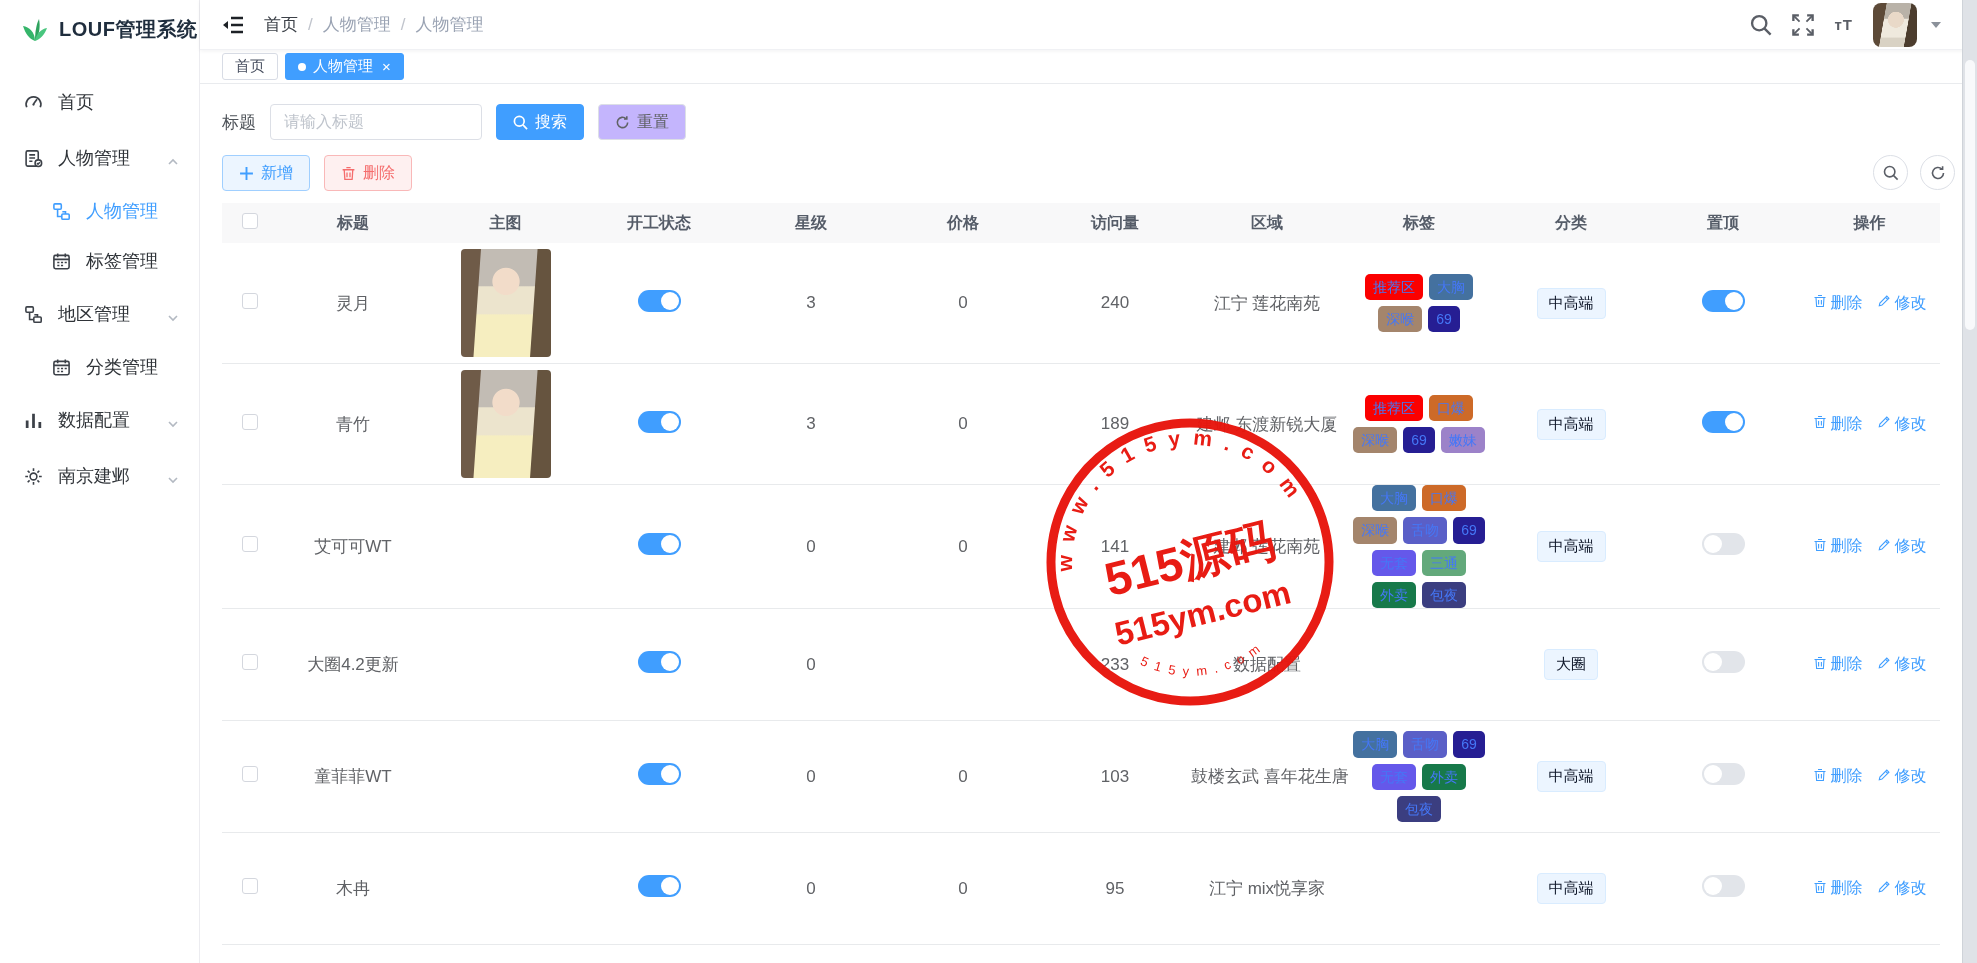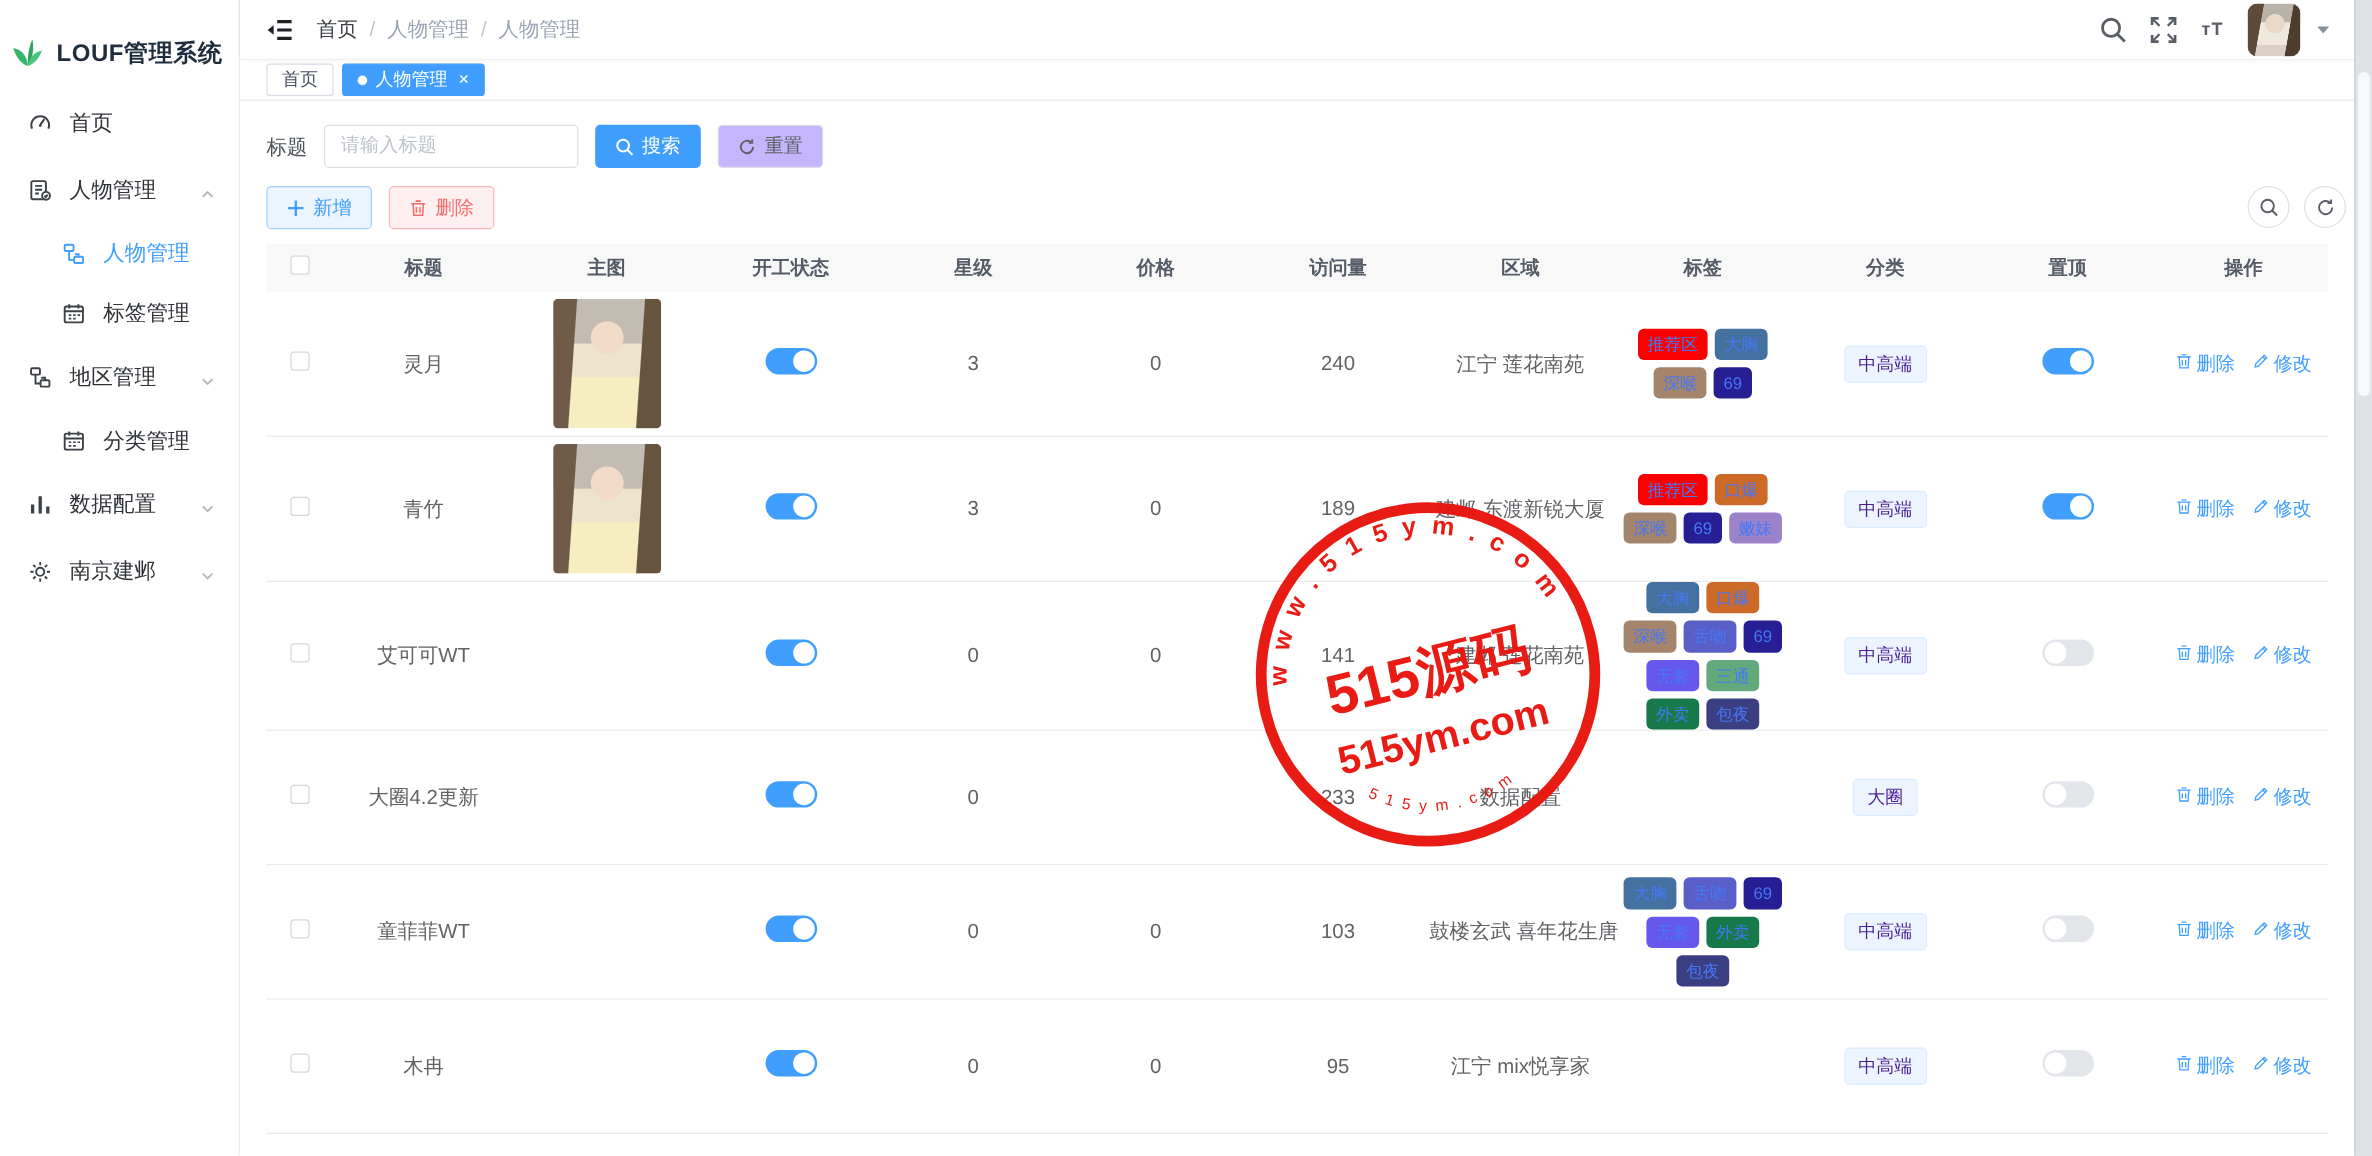--- a/index.html
+++ b/index.html
@@ -2,21 +2,21 @@
 <html><head>
 <meta charset="utf-8">
 <style>
   * { margin:0; padding:0; box-sizing:border-box; }
   html,body { width:1977px; height:963px; overflow:hidden; background:#fff;
     font-family:"Liberation Sans","DejaVu Sans",sans-serif; color:#606266; }
   .app { display:flex; width:100%; height:100%; }
 
   
   .sidebar { width:200px; height:100%; background:#fff; border-right:1px solid #ececf0; flex:0 0 200px; }
-  .logo { height:58px; display:flex; align-items:flex-end; padding-left:8px; gap:9px; }
+  .logo { height:58px; display:flex; align-items:center; padding-left:8px; gap:9px;margin-left:12px; }
   .logo-text { font-size:20px; font-weight:bold; color:#1f2d3d; letter-spacing:.5px; }
   .menu { margin-top:16px; }
   .s-item { position:relative; height:56px; display:flex; align-items:center; padding-left:24px; gap:15px;
     font-size:18px; color:#2f3338; cursor:pointer; }
   .s-item .ic { width:19px; height:19px; color:#3c4148; flex:0 0 19px; }
   .s-sub { height:50px; padding-left:52px; font-size:18px; }
   .s-item.active { color:#409eff; }
   .s-item.active .ic { color:#409eff; }
   .chev { position:absolute; right:20px; top:50%; width:12px; height:12px; margin-top:-6px; color:#b3b9c2; }
 
@@ -85,21 +85,21 @@
       radial-gradient(circle at 50% 30%, #f2dcc9 0 15%, transparent 16%),
       linear-gradient(94deg, #6f5b48 0 20%, transparent 21% 78%, #66543f 79%),
       linear-gradient(180deg, #c2bcb4 0 34%, #ece4cd 35% 60%, #f6eec0 61%); }
   .switch { position:relative; display:inline-block; width:43px; height:22px; border-radius:11px; cursor:pointer; }
   .switch::after { content:""; position:absolute; top:2px; width:18px; height:18px; border-radius:50%; background:#fff; }
   .switch.on { background:#409eff; } .switch.on::after { right:2px; }
   .switch.off { background:#e2e5ea; } .switch.off::after { left:2px; }
   .tags { display:inline-flex; flex-wrap:wrap; justify-content:center; gap:6px 6px; width:140px; vertical-align:middle; }
   .tag { display:inline-block; padding:3px 8px; border-radius:5px; font-size:14px; color:#4577f6; line-height:1.45; white-space:nowrap; }
   .cat { display:inline-block; padding:5px 11px; border-radius:4px; background:#ecf5ff;
-    border:1px solid #d9ecff; color:#4c1d95; font-size:15px; }
+    border:1px solid #d9ecff; color:#0f172a; font-size:15px; }
   .actions { display:flex; justify-content:center; gap:14px; }
   .alink { display:inline-flex; align-items:center; gap:4px; color:#409eff; font-size:16px; cursor:pointer; }
   .alink svg { width:14px; height:14px; }
 
   
   .stamp { position:absolute; left:840px; top:328px; transform:rotate(-14deg); z-index:20; pointer-events:none; opacity:.97; }
 
   
   .vscroll { position:fixed; right:0; top:0; width:15px; height:963px; background:#dfe2e7; border-left:1px solid #cfd3d9; z-index:50; }
   .vthumb { position:absolute; left:2px; right:2px; top:60px; height:270px; border-radius:6px; background:#f8f9fb; }

